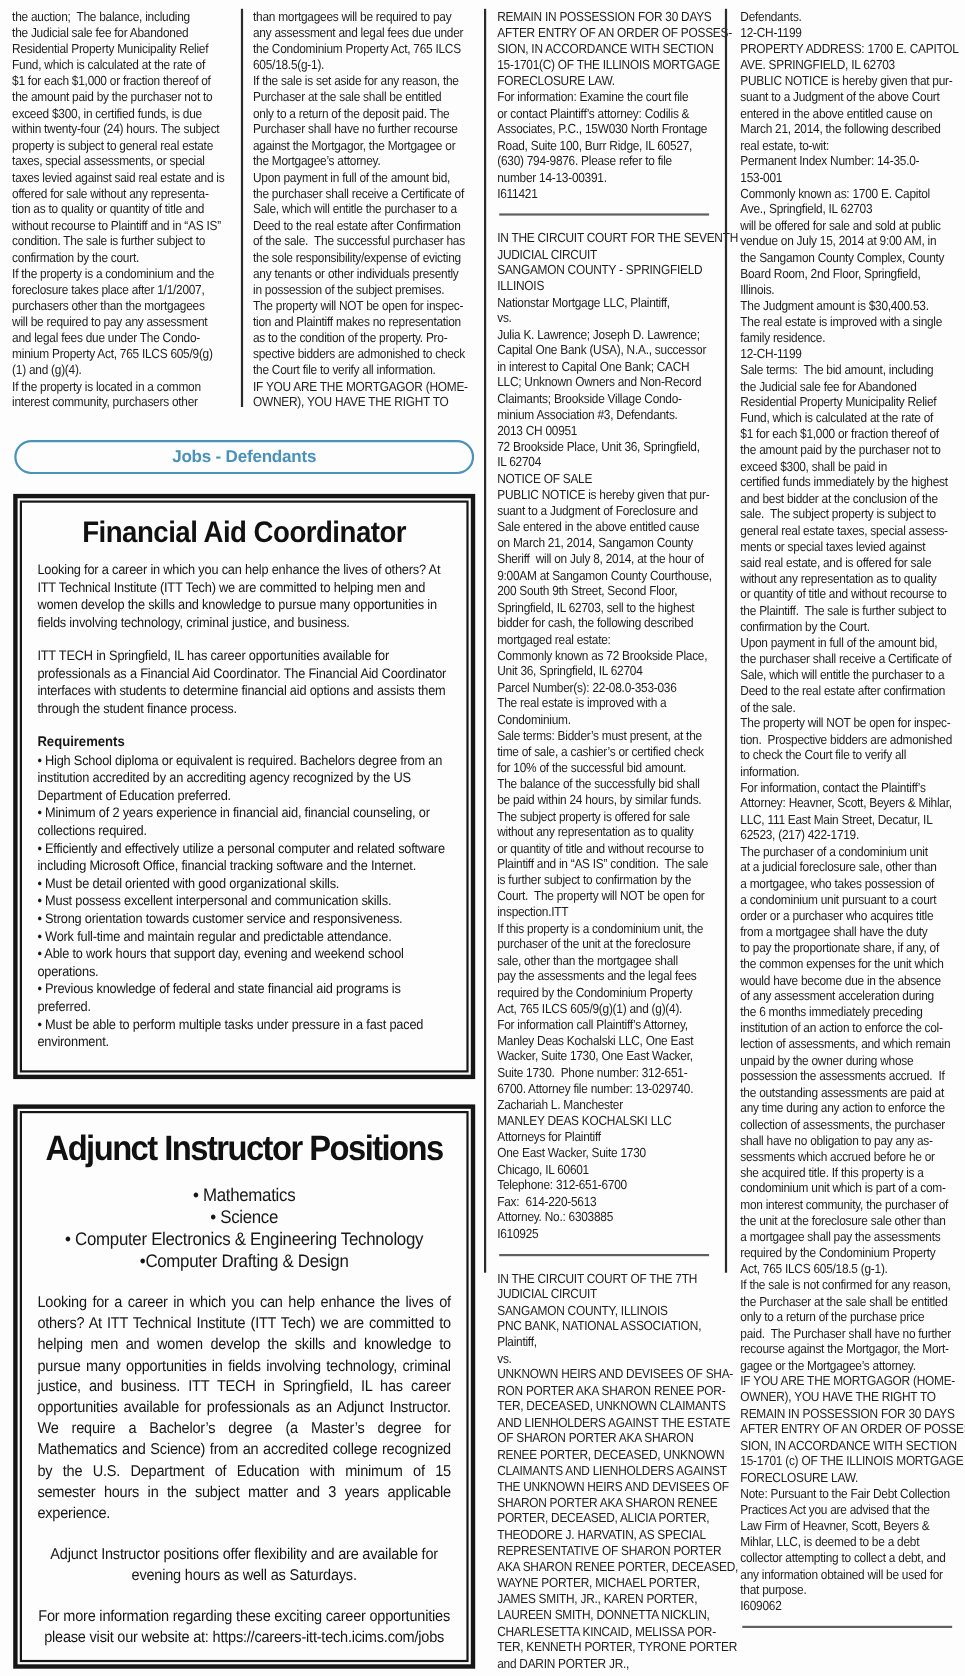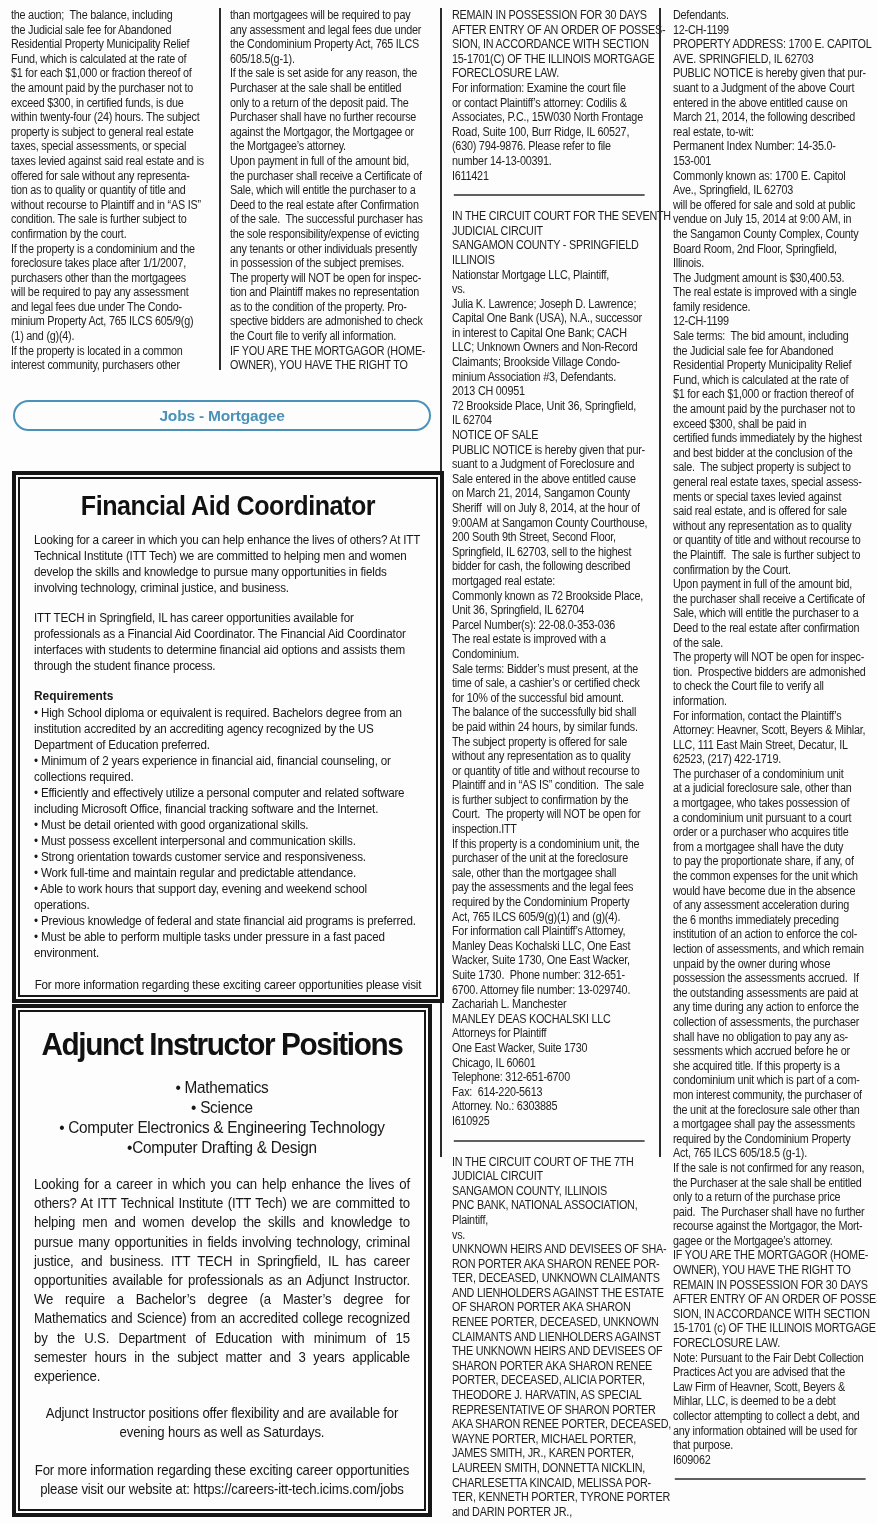--- a/index.html
+++ b/index.html
@@ -33,21 +33,21 @@
   }
   
   .ad-box{
     position:absolute;left:12px;width:412px;
     border:4px solid #161616;background:#fdfdfd;
   }
   .ad-inner{
     position:absolute;inset:2px;border:2px solid #161616;
     padding:6px 14px;overflow:hidden;
   }
-  #financial-box{top:471px;height:524px;padding-left:12px;}
+  #financial-box{top:449px;height:524px;}
   #adjunct-box{top:1004px;height:505px;}
   .condensed{transform:scaleX(0.93);transform-origin:left top;width:107.5%;color:#171717;}
   .fin-title{
     text-align:center;font-weight:bold;font-size:27px;letter-spacing:-0.5px;
     margin:6px 0 10px 0;color:#111;
   }
   .fin-par{font-size:12.5px;line-height:16px;letter-spacing:-0.2px;margin:0 0 14px 0;}
   .req-head{font-weight:bold;font-size:12.8px;margin:0 0 2px 0;}
   .req-item{font-size:12.5px;line-height:16px;letter-spacing:-0.2px;margin:0;}
   .fin-footer{text-align:center;font-size:12.5px;line-height:16px;letter-spacing:-0.2px;margin-top:16px;}
@@ -325,21 +325,21 @@
 that purpose.
 I609062</div>
     <div class="legal-rule"></div>
   </div>
 
 <div class="vdiv" id="vdiv1"></div>
 <div class="vdiv" id="vdiv2"></div>
 <div class="vdiv" id="vdiv3"></div>
 
 <div class="jobs-banner">
-  <span>Jobs - Mortgagee</span>
+  <span>Jobs - Defendants</span>
 </div>
 
 <div class="ad-box" id="financial-box">
   <div class="ad-inner">
     <div class="condensed">
       <div class="fin-title">Financial Aid Coordinator</div>
       <p class="fin-par">Looking for a career in which you can help enhance the lives of others?  At ITT Technical Institute (ITT Tech) we are committed to helping men and women develop the skills and knowledge to pursue many opportunities in fields involving technology, criminal justice, and business.</p>
       <p class="fin-par">ITT TECH in Springfield, IL has career opportunities available for professionals as a Financial Aid Coordinator.  The Financial Aid Coordinator interfaces with students to determine financial aid options and assists them through the student finance process.</p>
       <div class="req-head">Requirements</div>
       <div>

